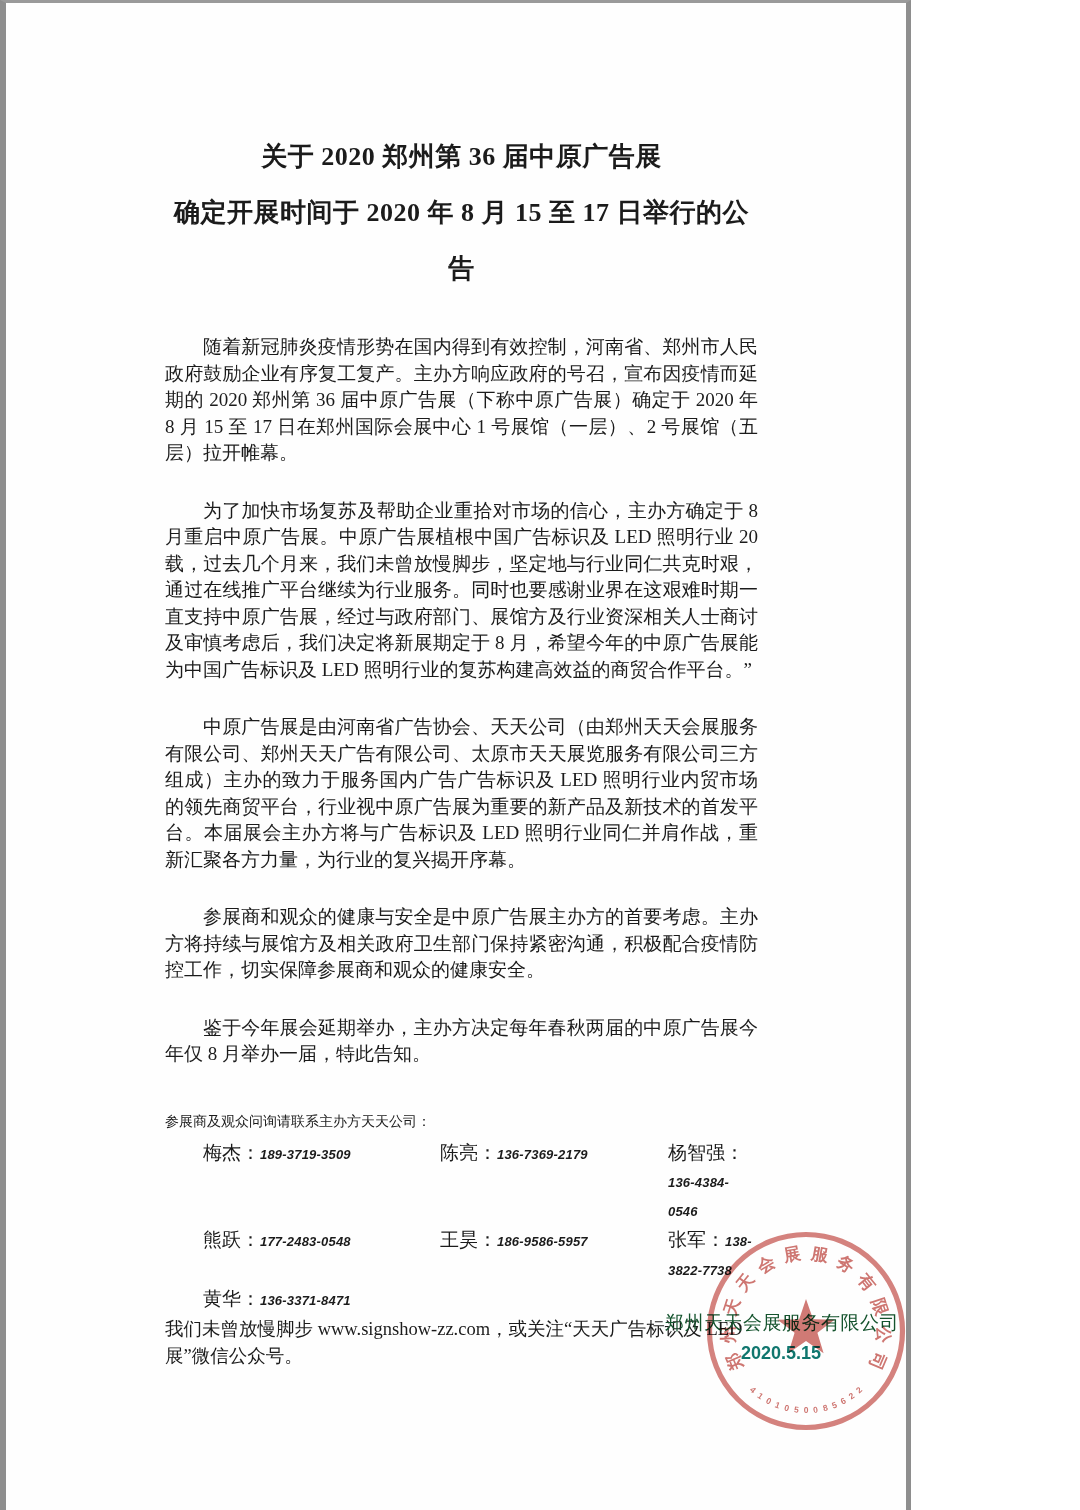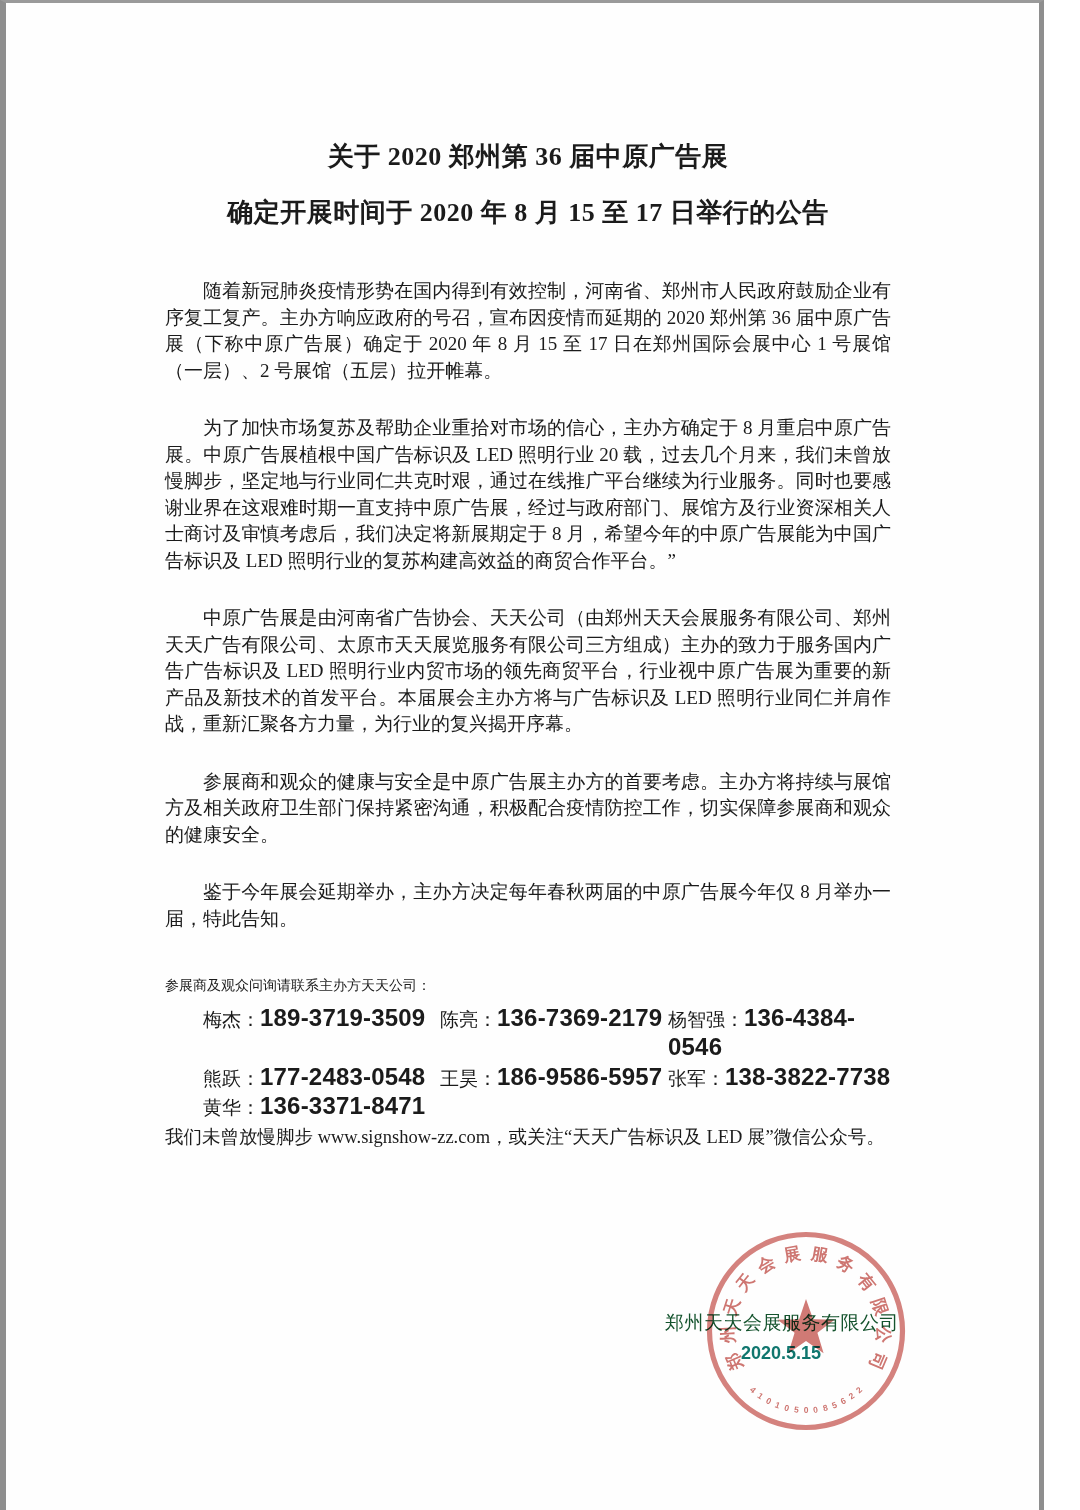--- a/index.html
+++ b/index.html
@@ -2,21 +2,21 @@
 <html lang="zh"><head>
 <meta charset="utf-8">
 <style>
   html, body {
     margin: 0;
     padding: 0;
     background: #ffffff;
   }
   .page {
     position: relative;
-    width: 1044px;
+    width: 911px;
     height: 1510px;
     box-sizing: border-box;
     background: #fefefe;
     border-top: 3px solid #9a9a9a;
     border-left: 6px solid #8e8e8e;
     border-right: 5px solid #8e8e8e;
     overflow: hidden;
     font-family: "Liberation Serif", "DejaVu Serif", serif;
     color: #1b1b1b;
   }
@@ -50,22 +50,23 @@
   .contact-grid {
     margin: 4px 0 0 38px;
     display: grid;
     grid-template-columns: 237px 228px 1fr;
     font-size: 19px;
     line-height: 27.5px;
   }
   .contact-item .cphone {
     font-family: "Liberation Sans", "DejaVu Sans", sans-serif;
     font-weight: bold;
-    font-size: 24px;
+    font-size: 13px;
     letter-spacing: 0.2px;
+    font-style: italic;
   }
   .footer-note {
     margin-top: 2px;
     font-size: 18.5px;
     line-height: 26.5px;
   }
   .sig-company {
     position: absolute;
     left: 659px;
     top: 1307px;

